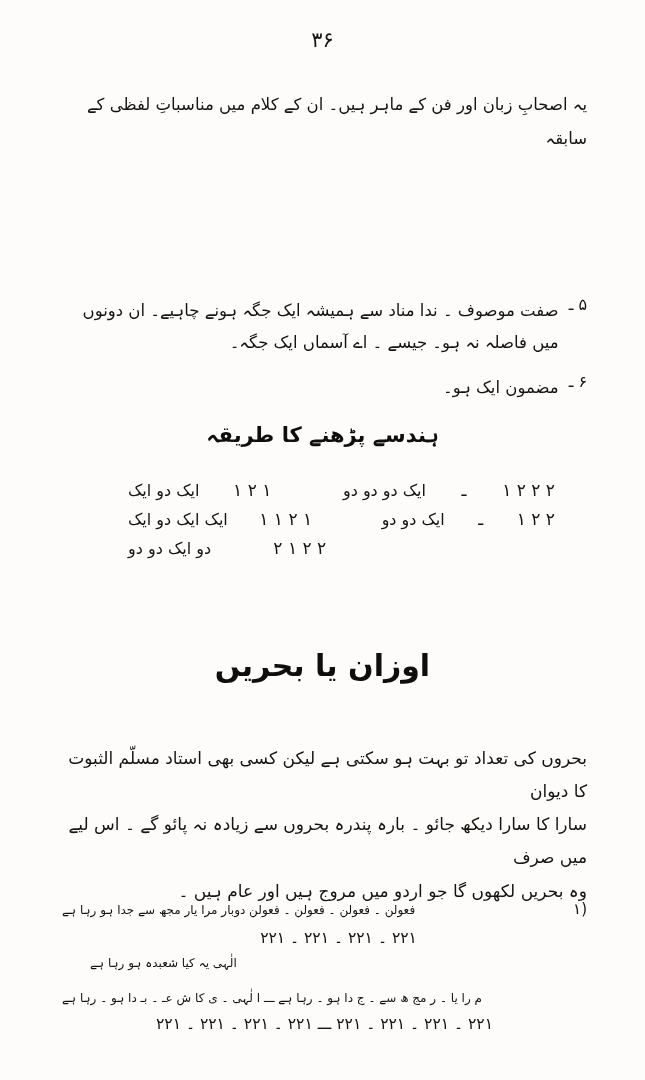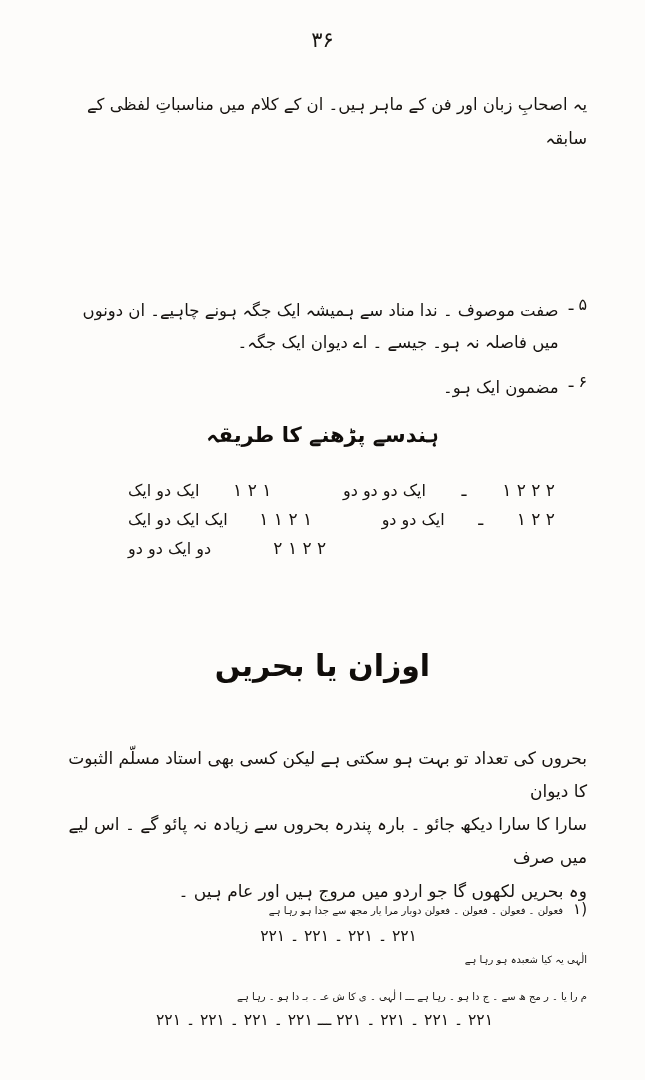--- a/index.html
+++ b/index.html
@@ -151,22 +151,22 @@
     direction: rtl;
     margin-bottom: 2px;
   }
   .verse-marker {
     flex: 0 0 auto;
     font-size: 15px;
     padding-left: 10px;
   }
   .verse-line {
     flex: 1 1 auto;
-    font-size: 10px;
-    text-align: right;
+    font-size: 12px;
+    text-align: left;
     line-height: 1.8;
   }
   .scan-line {
     font-size: 15.5px;
     text-align: center;
     letter-spacing: 2px;
     line-height: 1.9;
     direction: rtl;
   }
   .indent-left { padding-left: 28px; }
@@ -181,21 +181,21 @@
   <div class="body-block para-1">
     <div class="urdu">یہ اصحابِ زبان اور فن کے ماہر ہیں۔ ان کے کلام میں مناسباتِ لفظی کے سابقہ</div>
   </div>
 
 
   <div class="list-block" style="top: 295px;">
     <div class="list-item">
       <div class="list-num">۵ ـ</div>
       <div class="list-text">
         <div>صفت موصوف ۔ ندا مناد سے ہمیشہ ایک جگہ ہونے چاہیے۔ ان دونوں</div>
-        <div>میں فاصلہ نہ ہو۔ جیسے ۔ اے دیوان          ایک جگہ۔</div>
+        <div>میں فاصلہ نہ ہو۔ جیسے ۔ اے آسماں          ایک جگہ۔</div>
       </div>
     </div>
   </div>
 
   <div class="list-block" style="top: 372px;">
     <div class="list-item">
       <div class="list-num">۶ ـ</div>
       <div class="list-text">
         <div>مضمون ایک ہو۔</div>
       </div>

